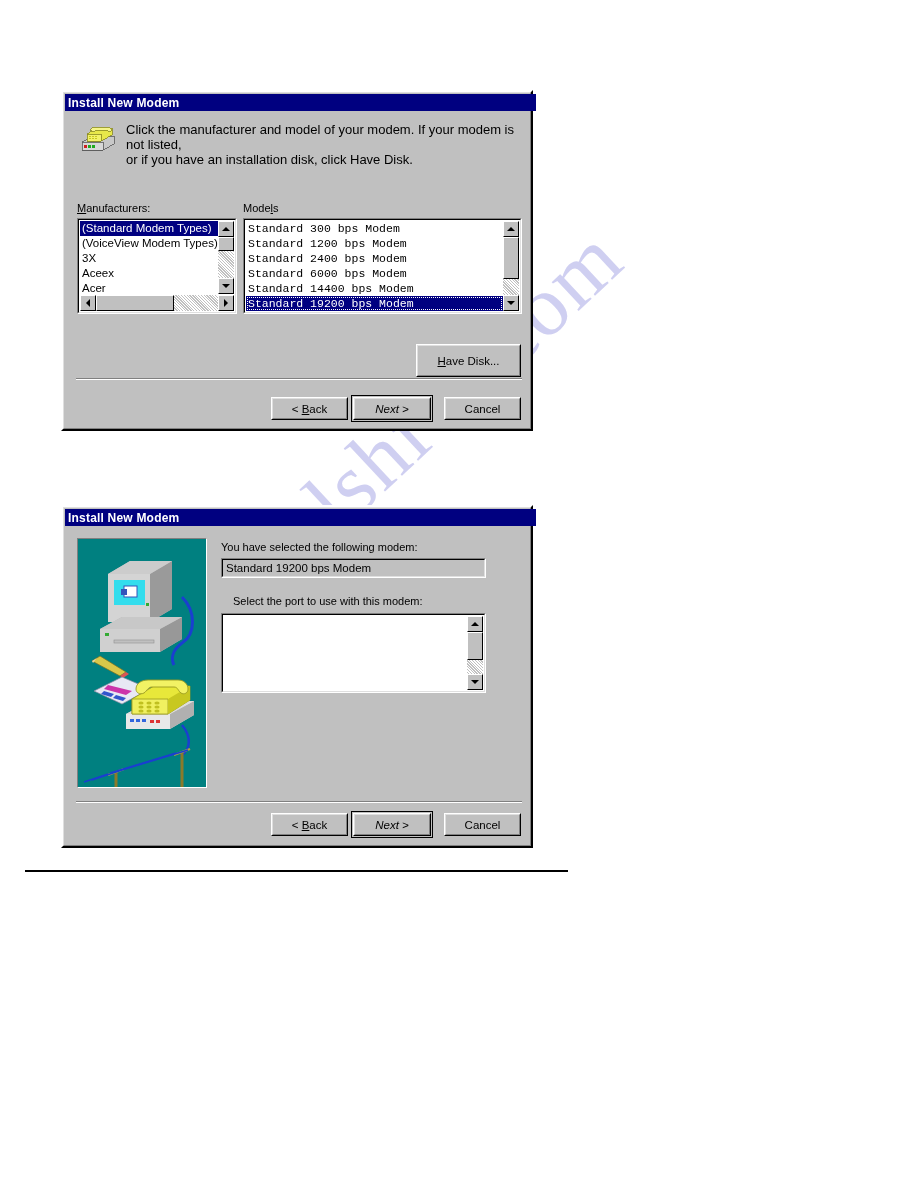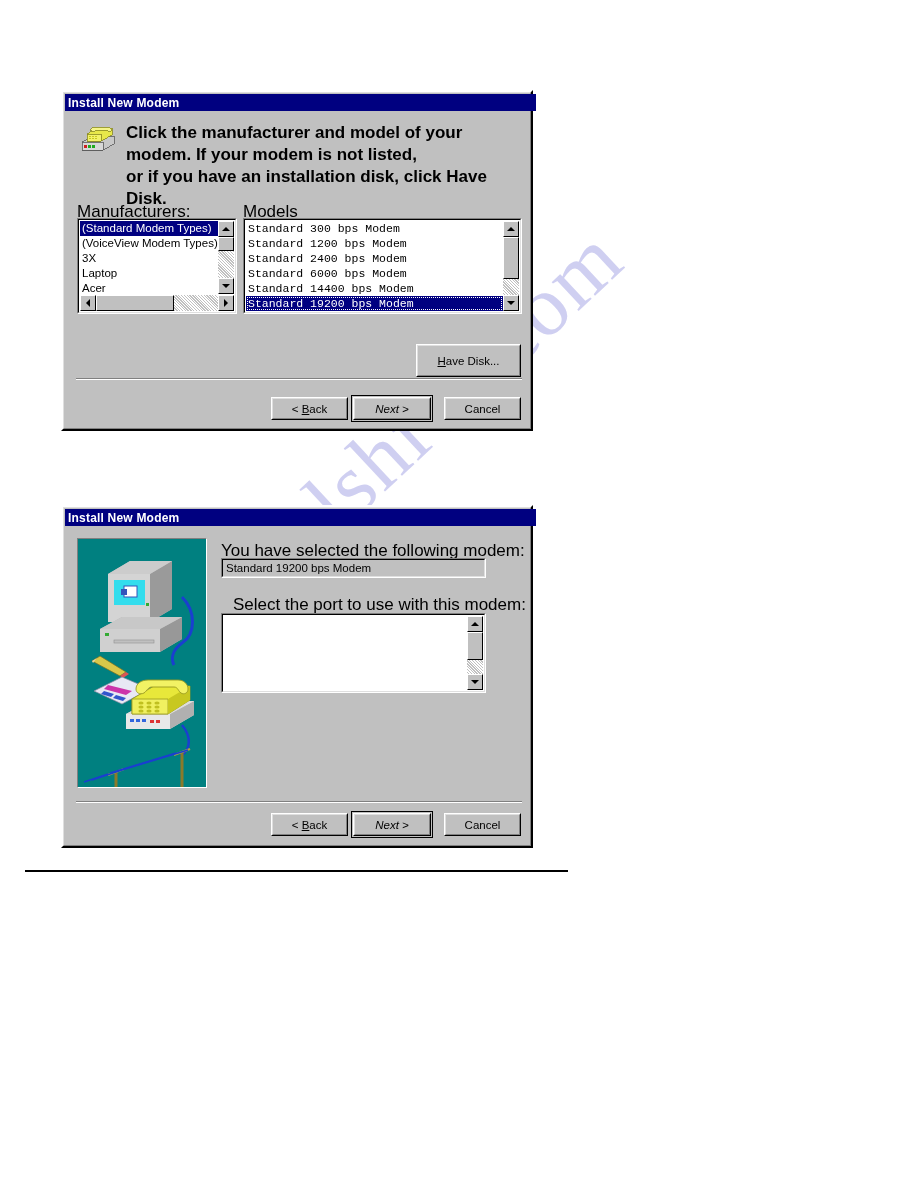--- a/index.html
+++ b/index.html
@@ -68,29 +68,28 @@
     font-weight: bold;
     display: flex;
     align-items: center;
     padding-left: 3px;
     letter-spacing: 0.2px;
   }
 
   
   .body-text {
     position: absolute;
-    font-size: 17px;
+    font-size: 13px;
     color: #000000;
-    line-height: 22px;
+    line-height: 15px;
     white-space: pre-line;
-    font-weight: bold;
   }
   .field-label {
     position: absolute;
-    font-size: 17px;
+    font-size: 11px;
     color: #000000;
     white-space: nowrap;
   }
   .u { text-decoration: underline; }
 
   
   .modem-icon {
     position: absolute;
     width: 38px; height: 32px;
   }
@@ -346,21 +345,21 @@
 
   <div class="field-label" style="left:14px; top:110px;"><span class="u">M</span>anufacturers:</div>
   <div class="field-label" style="left:180px; top:110px;">Mode<span class="u">l</span>s</div>
 
   <div class="listbox" style="left:14px; top:126px; width:160px; height:96px;">
     <div class="listbox-in">
       <div class="list-items" style="right:17px; bottom:17px;" id="mfr-list">
           <div class="list-item sel">(Standard Modem Types)</div>
           <div class="list-item">(VoiceView Modem Types)</div>
           <div class="list-item">3X</div>
-          <div class="list-item">Laptop</div>
+          <div class="list-item">Aceex</div>
           <div class="list-item">Acer</div>
         </div>
 
       <div class="vscroll" style="bottom:18px;">
         <div class="sb-track" style="left:0; top:16px; right:0; bottom:16px;"></div>
         <div class="sb-btn sb-up" style="left:0; top:0;">
             <i></i>
           </div>
         <div class="sb-thumb" style="left:0; top:16px; width:16px; height:14px;"></div>
         <div class="sb-btn sb-down" style="left:0; bottom:0;">

